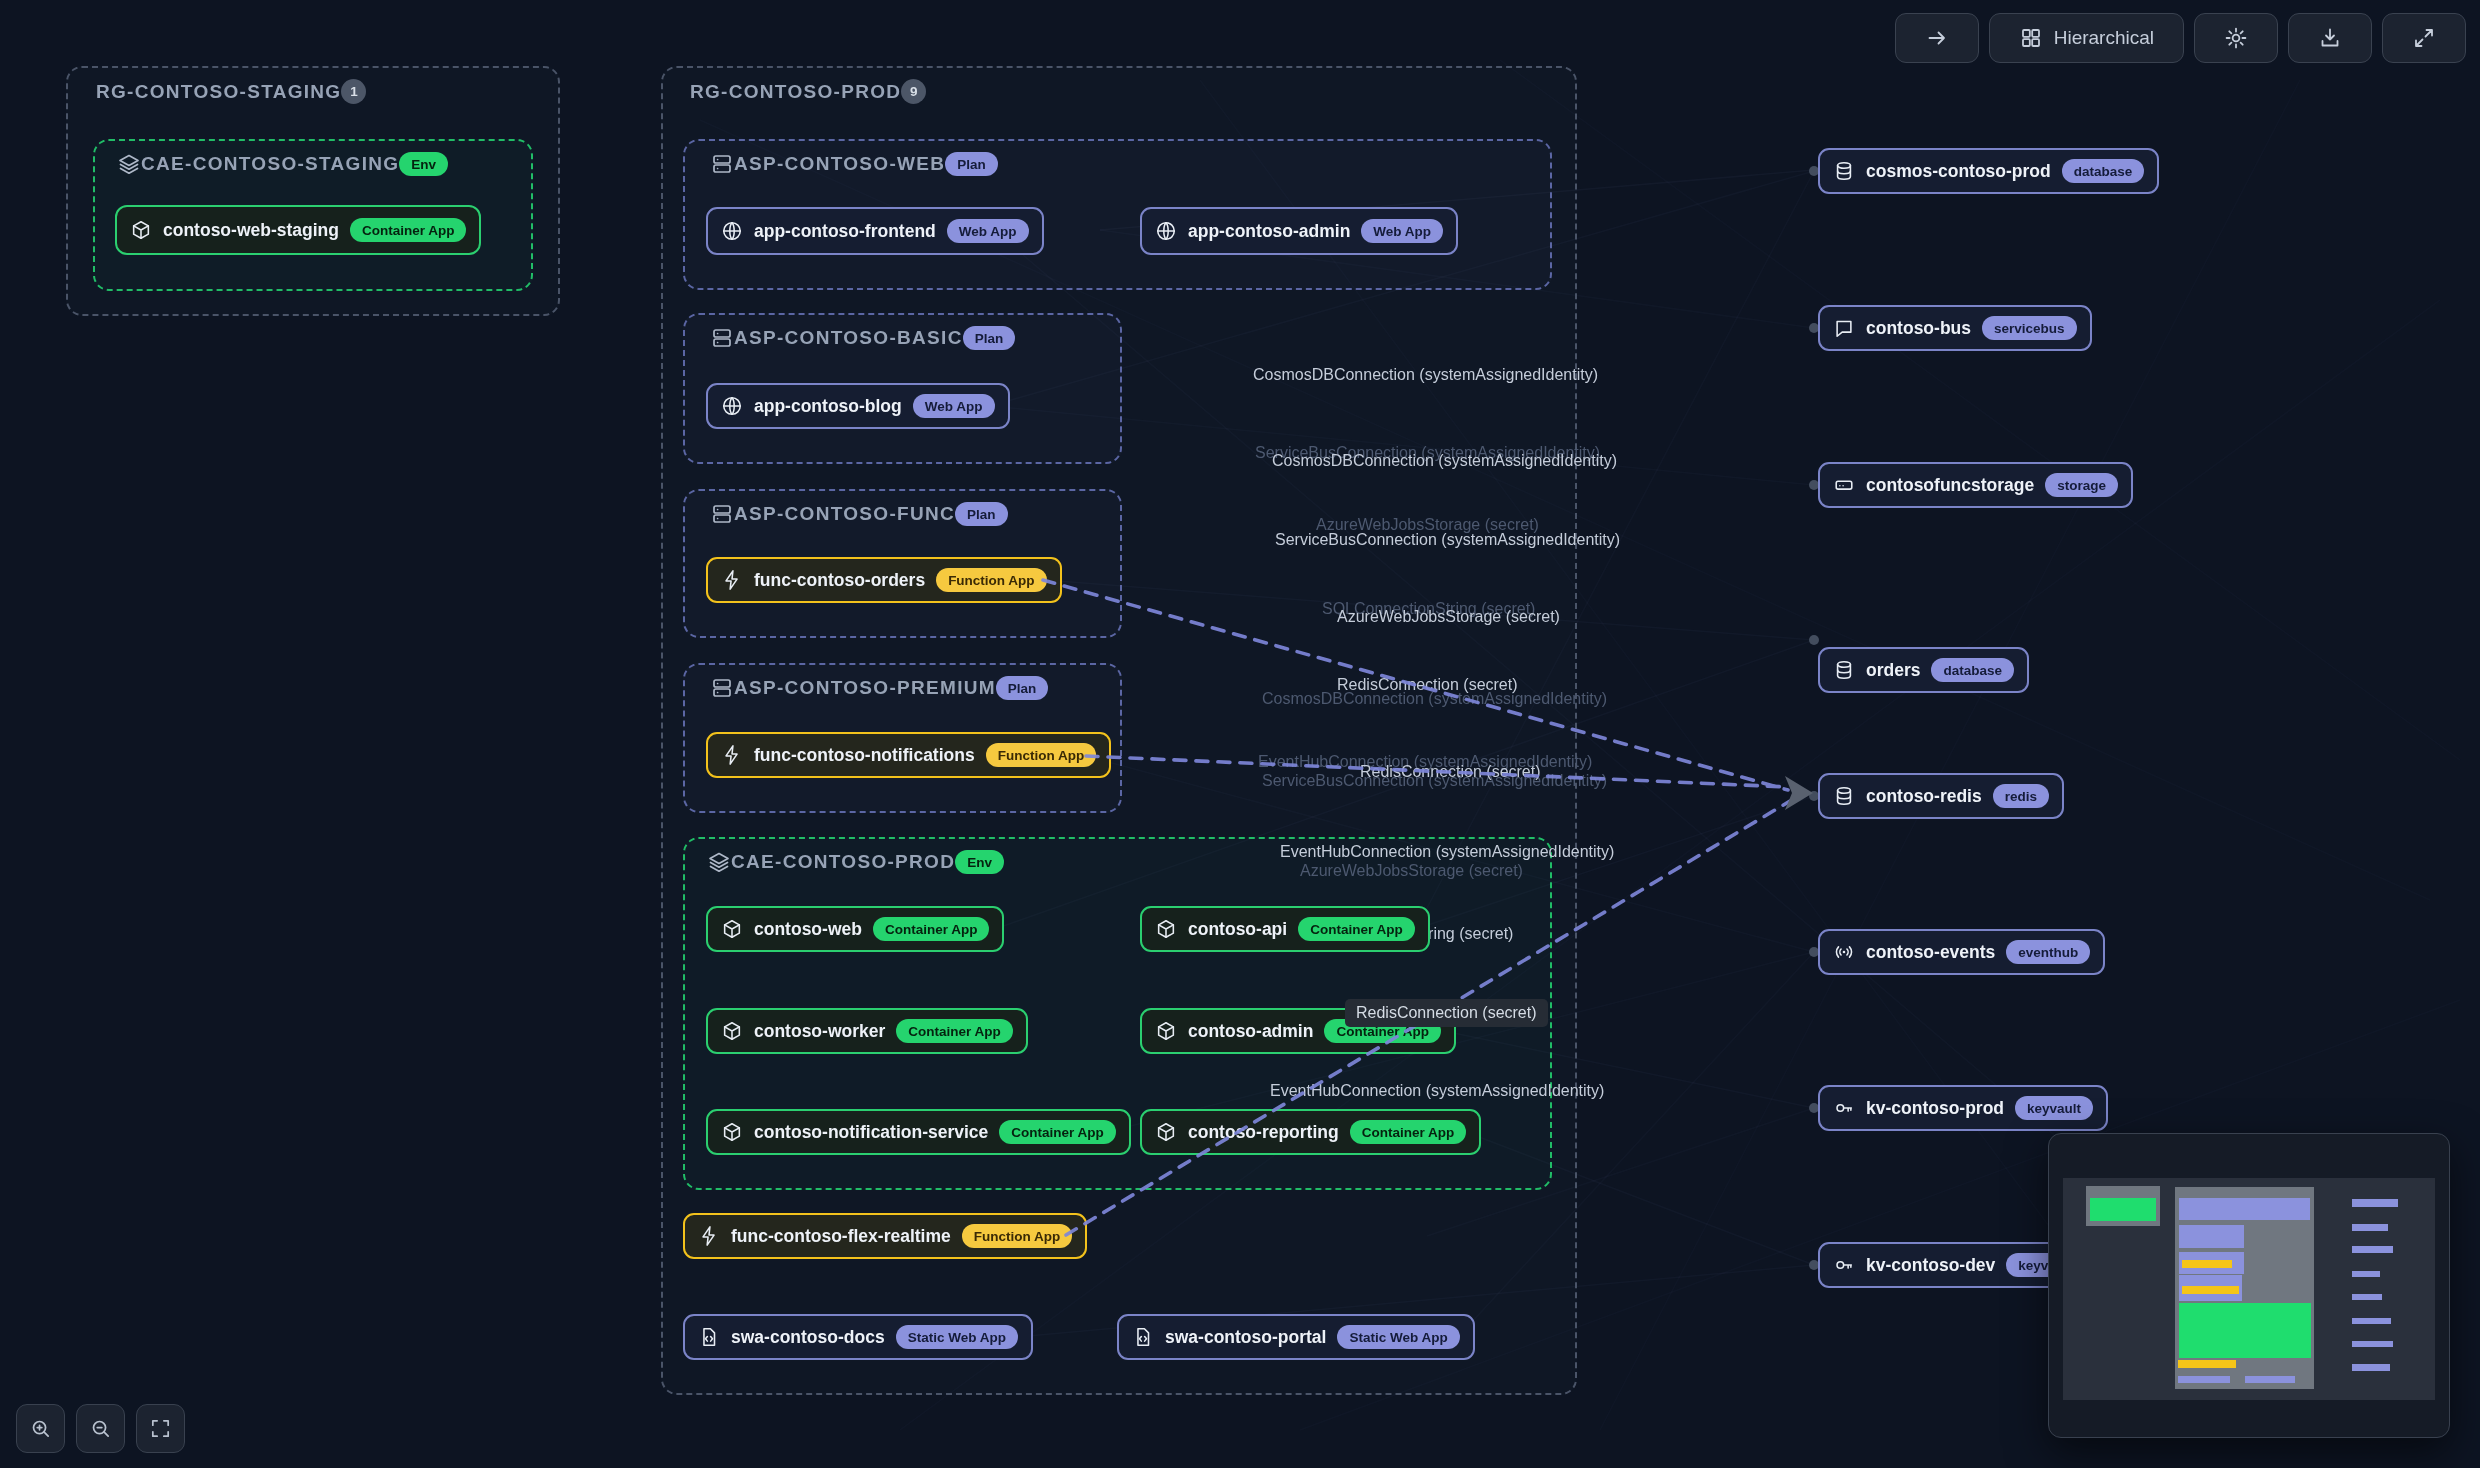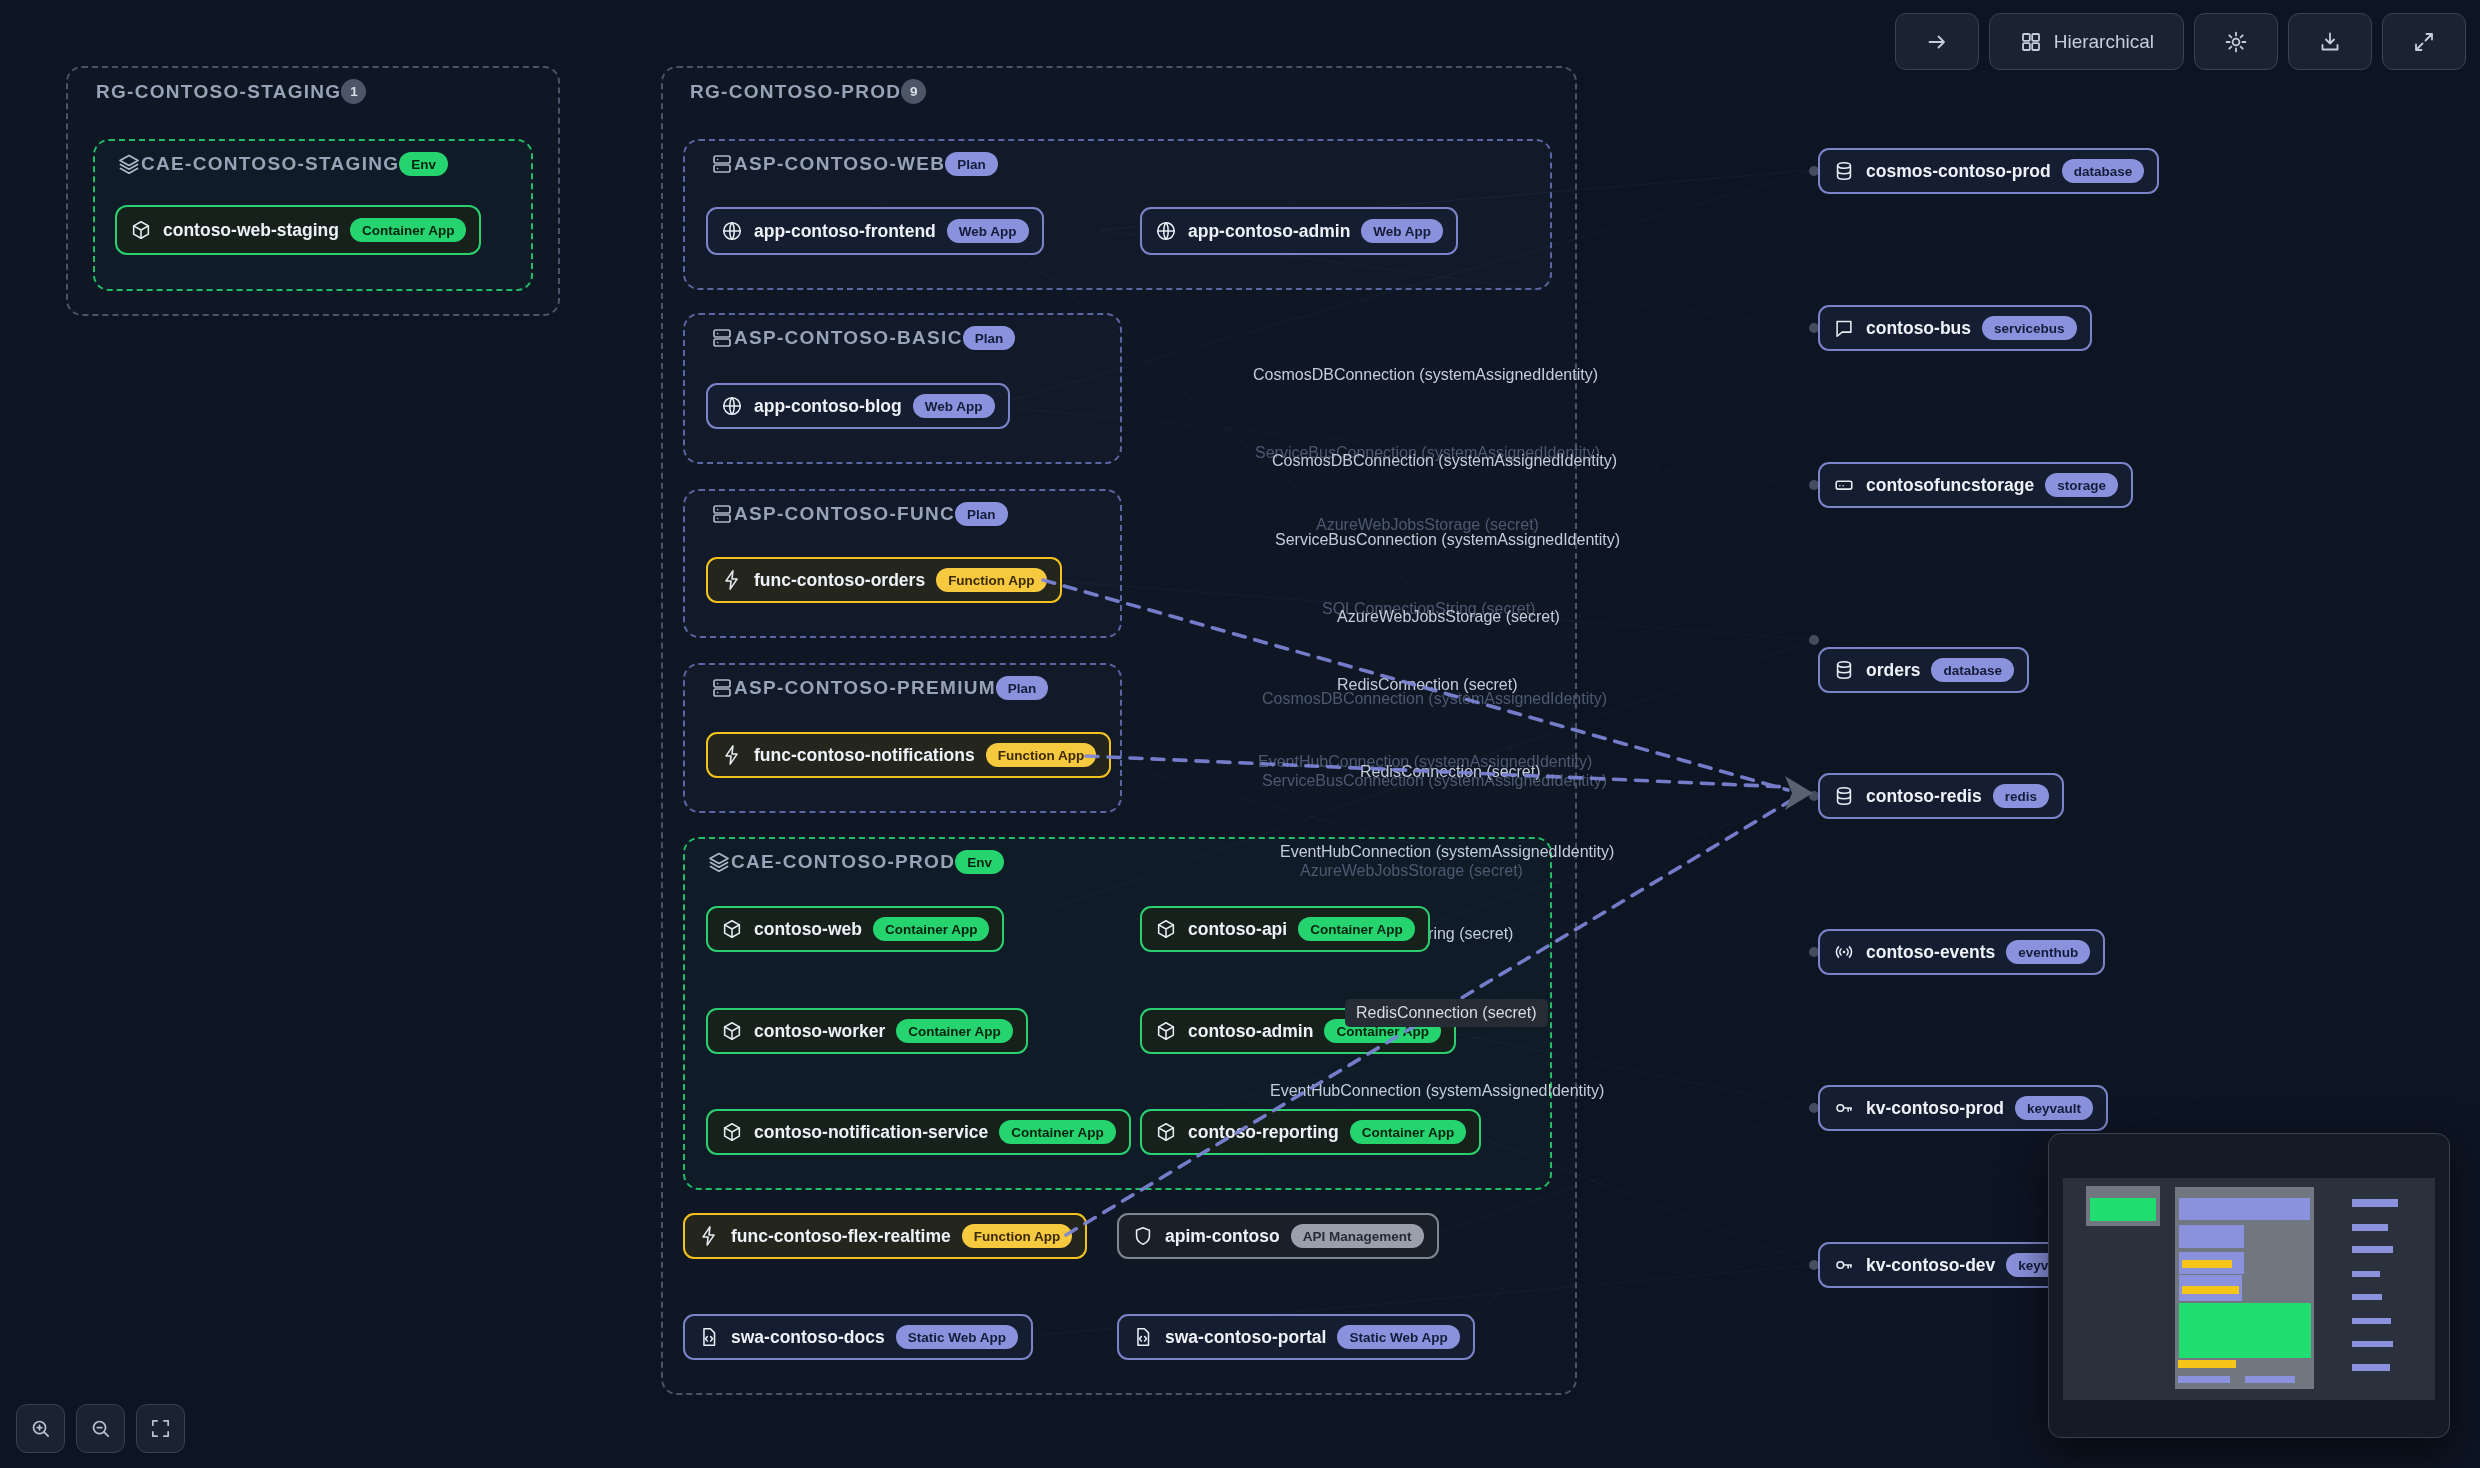--- a/index.html
+++ b/index.html
@@ -38,21 +38,21 @@
   .nicon{width:22px;height:22px;stroke:#e8edf4;stroke-width:1.7;fill:none;stroke-linecap:round;stroke-linejoin:round;flex:0 0 auto;}
   .nub{position:absolute;width:10px;height:10px;border-radius:50%;background:#434d5e;z-index:9;}
 
   
   .elabel{position:absolute;font-size:16px;color:#c5cdda;white-space:nowrap;z-index:6;}
   .elabel.dim{color:#4d5970;z-index:4;}
   .elabel.boxed{background:#262c35;padding:5px 11px;border-radius:5px;color:#d5dce5;z-index:22;}
 
   
   .toolbar{position:absolute;top:13px;right:14px;display:flex;gap:10px;z-index:50;}
-  .tbtn{height:57px;min-width:52px;display:flex;align-items:center;justify-content:center;gap:11px;
+  .tbtn{height:50px;min-width:52px;display:flex;align-items:center;justify-content:center;gap:11px;
         background:#1c2330;border:1.5px solid #3a4250;border-radius:11px;color:#c6cedb;
         padding:0 29px;box-sizing:border-box;cursor:pointer;}
   .tbtn .ticon{width:24px;height:24px;stroke:#c6cedb;stroke-width:1.8;fill:none;stroke-linecap:round;stroke-linejoin:round;}
   .tlabel{font-size:19px;font-weight:400;color:#c6cedb;}
   .blbtns{position:absolute;left:16px;bottom:15px;display:flex;gap:11px;z-index:50;}
   .cbtn{width:47px;height:47px;display:flex;align-items:center;justify-content:center;background:#1c2330;
         border:1.5px solid #39414f;border-radius:11px;cursor:pointer;}
   .cbtn .ticon{width:23px;height:23px;stroke:#b9c2cf;stroke-width:1.8;fill:none;stroke-linecap:round;stroke-linejoin:round;}
 
   
@@ -328,27 +328,20 @@
     <span class="nbadge b-green">Container App</span>
   </div>
 
   <div class="node n-yellow" style="left:683px;top:1213px">
     <svg class="nicon">
         <use href="#i-bolt"></use>
       </svg>
     <span class="nname">func-contoso-flex-realtime</span>
     <span class="nbadge b-yellow">Function App</span>
   </div>
-  <div class="node n-gray" style="left:1117px;top:1213px">
-    <svg class="nicon">
-        <use href="#i-shield"></use>
-      </svg>
-    <span class="nname">apim-contoso</span>
-    <span class="nbadge b-gray">API Management</span>
-  </div>
   <div class="node n-purple" style="left:683px;top:1314px">
     <svg class="nicon">
         <use href="#i-codefile"></use>
       </svg>
     <span class="nname">swa-contoso-docs</span>
     <span class="nbadge b-purple">Static Web App</span>
   </div>
   <div class="node n-purple" style="left:1117px;top:1314px">
     <svg class="nicon">
         <use href="#i-codefile"></use>

